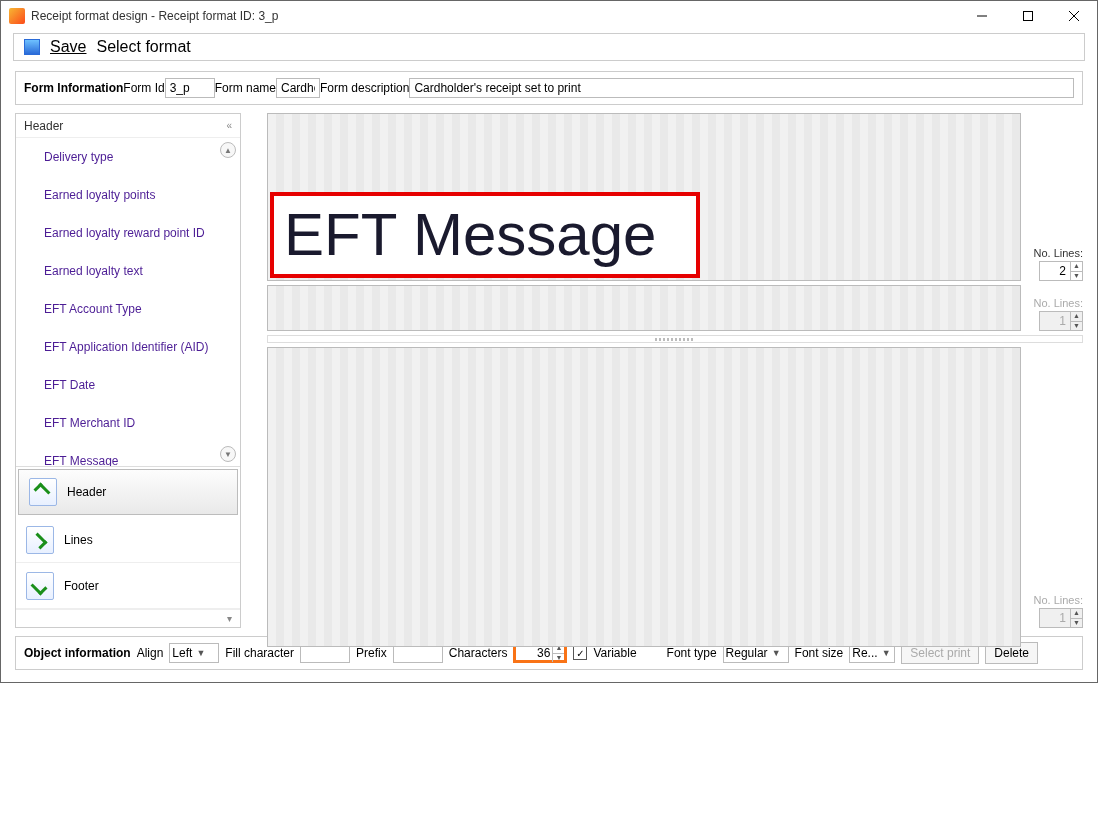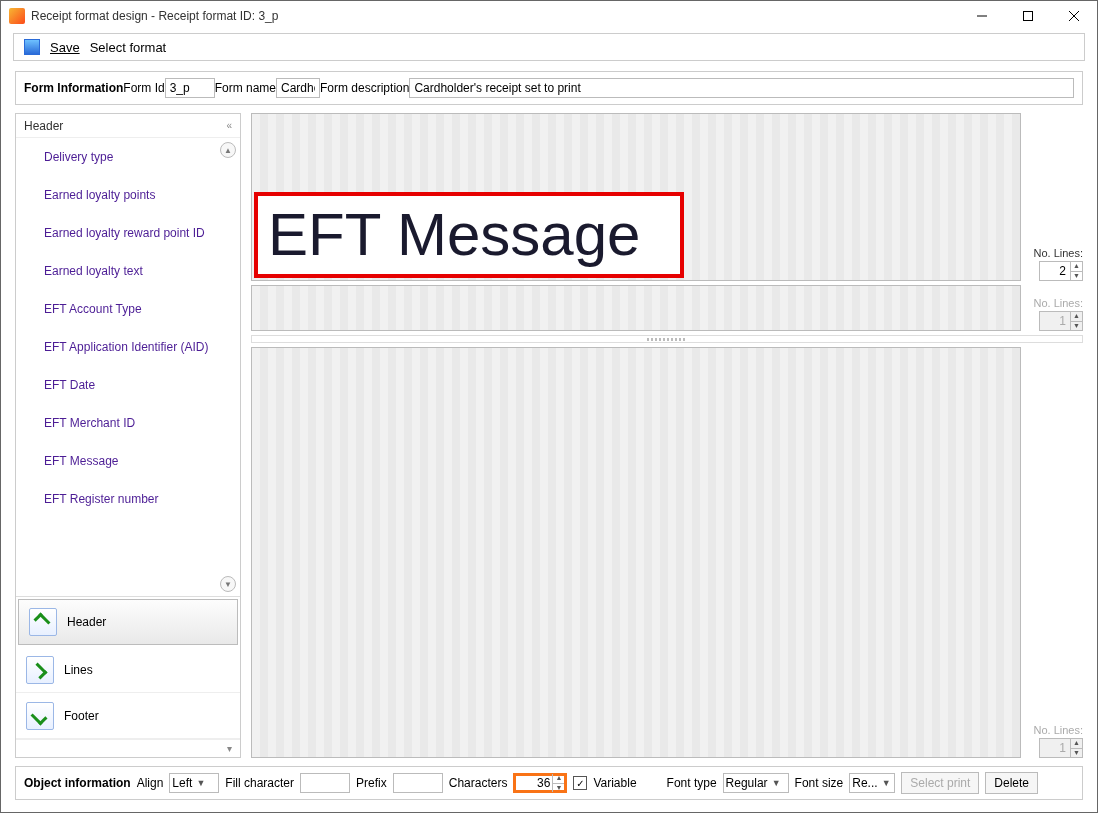--- a/index.html
+++ b/index.html
@@ -1,37 +1,37 @@
 <!DOCTYPE html>
 <html><head>
 <meta charset="utf-8">
 <style>
 * { box-sizing: border-box; font-family: "Segoe UI", Tahoma, sans-serif; }
 html, body { margin: 0; padding: 0; background: #fff; }
-.window { width: 1098px; height: 813px; border: 1px solid #666; display: flex; flex-direction: column; background: #fff; position: relative; }
+.window { width: 1098px; height: 683px; border: 1px solid #666; display: flex; flex-direction: column; background: #fff; position: relative; }
 .titlebar { height: 30px; display: flex; align-items: center; padding: 0 0 0 8px; background: #fff; color: #333; font-size: 12px; }
 .titlebar .title-icon { width: 16px; height: 16px; margin-right: 6px; background: linear-gradient(135deg,#f7b733,#fc4a1a); border-radius: 2px; }
 .titlebar .title-text { flex: 1; }
 .win-controls { display: flex; height: 100%; }
 .win-btn { width: 46px; height: 100%; display: flex; align-items: center; justify-content: center; color: #000; font-size: 12px; }
 
-.toolbar { height: 28px; display: flex; align-items: center; padding: 0 10px; border: 1px solid #ccc; margin: 2px 12px; background: #fff; font-size: 13px; gap: 10px; }
+.toolbar { height: 28px; display: flex; align-items: center; padding: 0 10px; border: 1px solid #ccc; margin: 2px 12px; background: #fff; font-size: 16px; gap: 10px; }
 .toolbar .icon-sq { width:16px; height:16px; background: linear-gradient(180deg,#6ec1ff,#2a6bd8); border:1px solid #2a6bd8; }
 .toolbar .save-u { text-decoration: underline; }
 
 .content { flex:1; display:flex; flex-direction:column; padding: 0 14px 12px 14px; overflow:hidden; }
 
 .form-info { border:1px solid #ccc; background:#fff; padding:6px 8px; display:flex; align-items:center; font-size:12px; margin-top:8px; }
 .form-info .section-label { font-weight:bold; }
 .form-info input { border:1px solid #bbb; height:20px; font-size:12px; padding:0 4px; }
 .form-info .fid { width:50px; }
 .form-info .fname { width:44px; }
 .form-info .fdesc { flex:1; }
 
-.body { flex:1; display:flex; gap:10px; margin-top:8px; min-height:0; }
+.body { flex:1; display:flex; gap:26px; margin-top:8px; min-height:0; }
 
 .sidebar { width:226px; border:1px solid #ccc; display:flex; flex-direction:column; background:#fff; font-size:12px; }
 .side-hdr { height:24px; display:flex; align-items:center; padding:0 8px; background:#fff; border-bottom:1px solid #eee; justify-content:space-between; color:#444; }
 .side-hdr .lbl { color:#333; }
 .chevrons { font-size:10px; color:#888; }
 .sidelist { flex:1; overflow:hidden; position:relative; }
 .sidelist .arrow-up, .sidelist .arrow-dn { position:absolute; right:4px; width:16px; height:16px; border:1px solid #bbb; border-radius:8px; background:#f7f7f7; display:flex; align-items:center; justify-content:center; font-size:8px; color:#777; }
 .sidelist .arrow-up { top:4px; }
 .sidelist .arrow-dn { bottom:4px; }
 .sideitem { padding:12px 10px 12px 28px; color:#4c1d95; cursor:default; }

